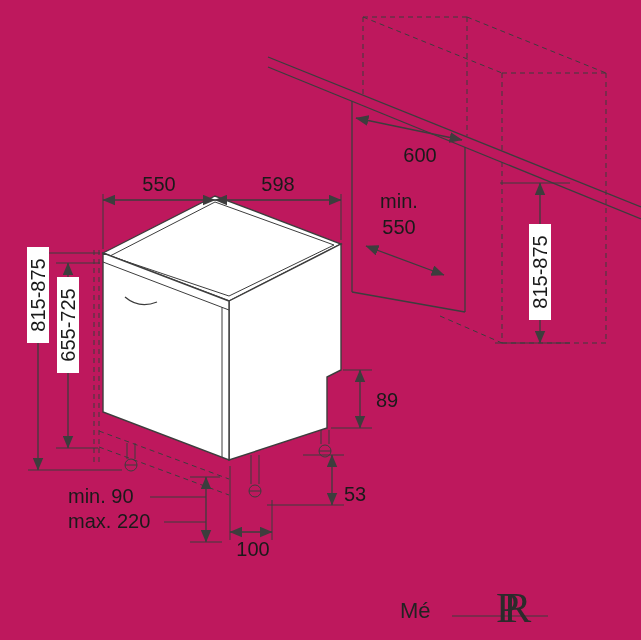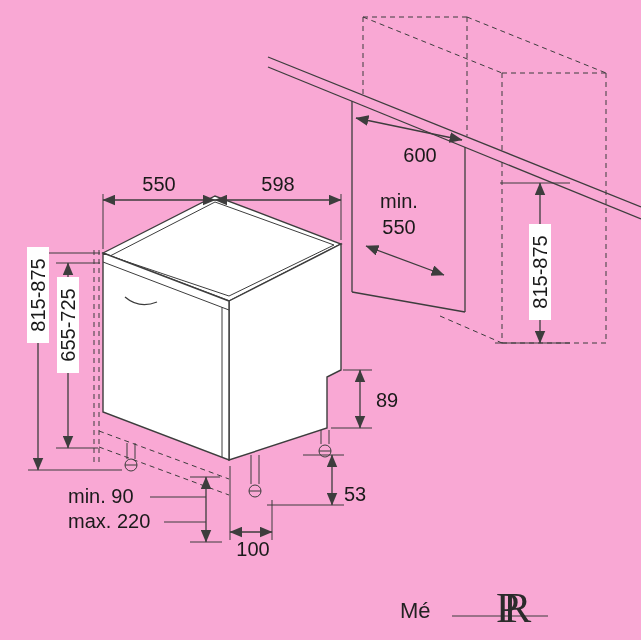--- a/index.html
+++ b/index.html
@@ -1,16 +1,16 @@
 <!DOCTYPE html>
 <html><head>
 <meta charset="utf-8">
 <style>
   html,body{margin:0;padding:0;background:#fff;}
-  .stage{position:relative;width:641px;height:640px;background:#f9a8d4;overflow:hidden;
+  .stage{position:relative;width:641px;height:640px;background:#be185d;overflow:hidden;
          font-family:"Liberation Sans", sans-serif;}
   svg{position:absolute;left:0;top:0;}
   svg text{font-family:"Liberation Sans", sans-serif;font-size:20px;fill:#1a1a1a;}
   svg text.logo{font-family:"Liberation Serif", serif;font-size:42px;fill:#2b2b2b;letter-spacing:-16px;}
   svg text.caption{font-size:22px;fill:#222;}
   .ln{stroke:#3d3d3d;stroke-width:1.3;fill:none;}
   .thin{stroke:#3d3d3d;stroke-width:1;fill:none;}
   .dash{stroke-dasharray:5 4;}
   .face{fill:#ffffff;stroke:#3d3d3d;stroke-width:1.4;}
   .mask{fill:#ffffff;stroke:none;}

